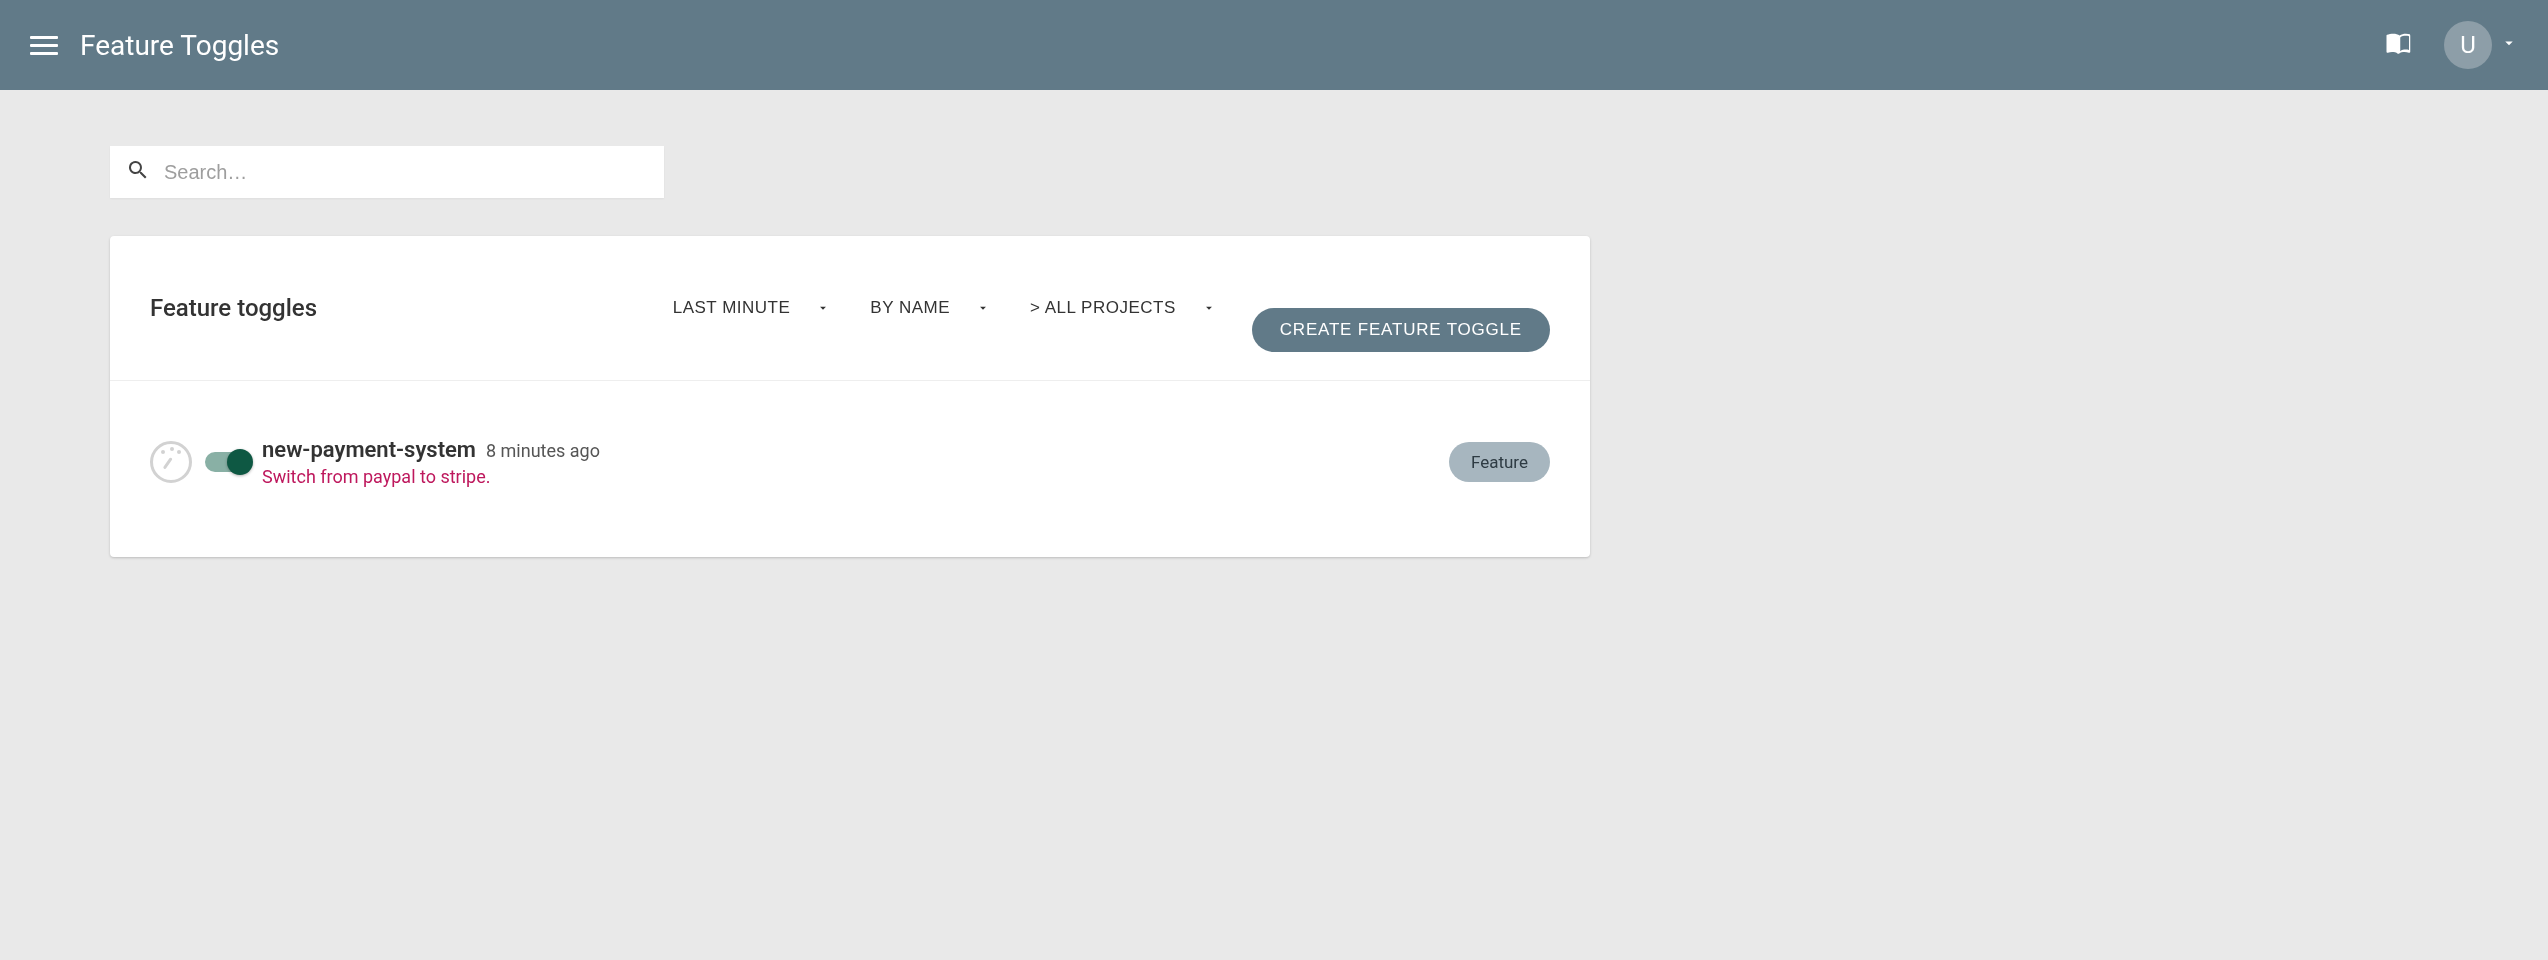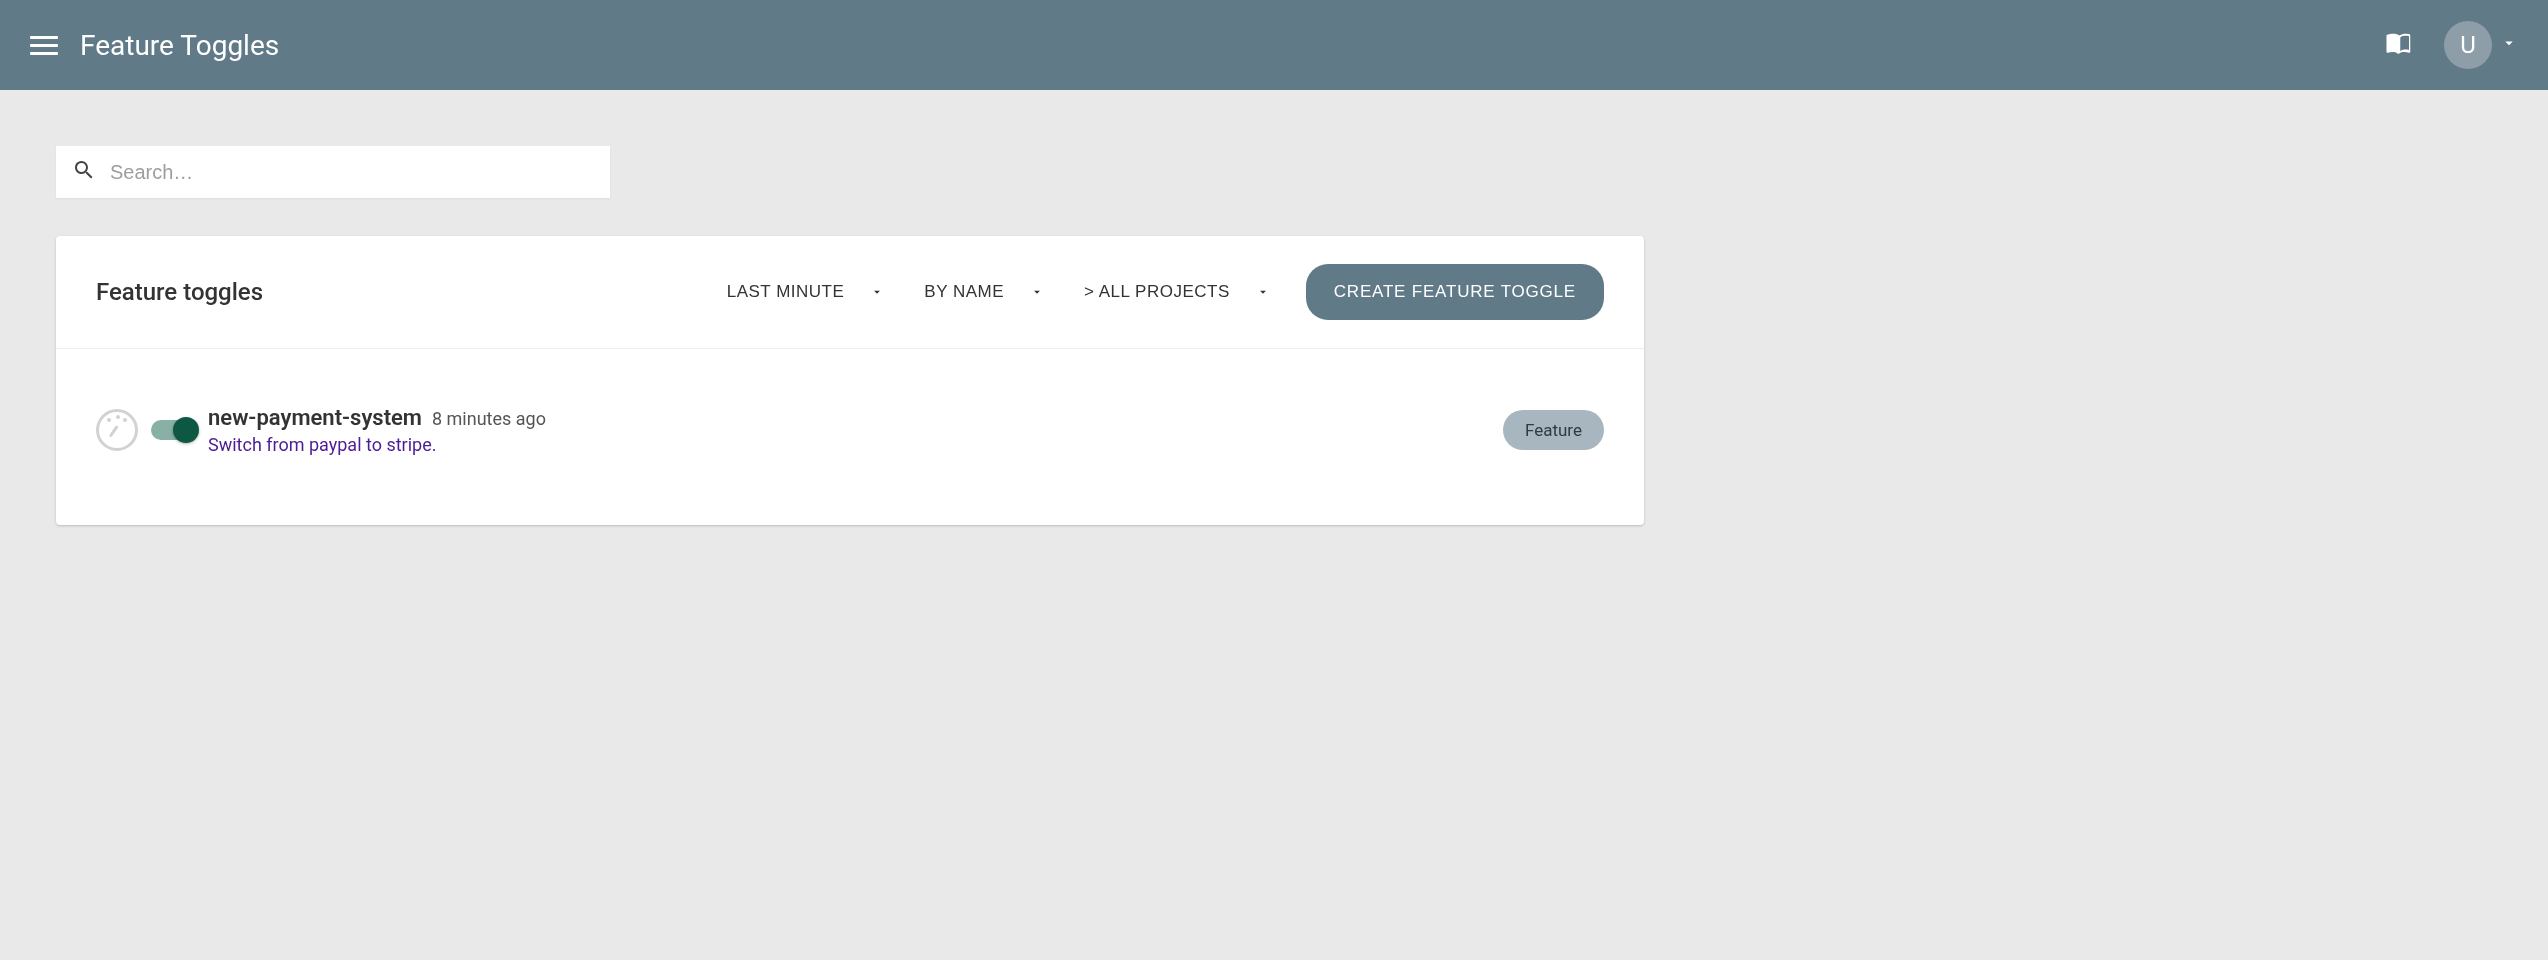--- a/index.html
+++ b/index.html
@@ -73,21 +73,21 @@
     justify-content: center;
     font-size: 24px;
     font-weight: 400;
   }
   .chevron-down svg {
     width: 18px;
     height: 18px;
     fill: #fff;
   }
   .content {
-    padding: 56px 56px;
+    padding: 56px 110px;
     max-width: 1700px;
   }
   .search-box {
     background: #fff;
     width: 554px;
     height: 52px;
     display: flex;
     align-items: center;
     padding: 0 16px;
     gap: 14px;
@@ -150,25 +150,26 @@
     width: 14px;
     height: 14px;
     fill: #333;
   }
   .create-btn {
     background: #617a88;
     color: #fff;
     border: none;
     border-radius: 22px;
     padding: 0 28px;
-    height: 56px;
+    height: 44px;
     font-size: 17px;
     font-weight: 500;
     letter-spacing: 0.8px;
     cursor: pointer;
+    margin-top: 44px;
   }
   .toggle-list {
     padding: 56px 40px 70px 40px;
   }
   .toggle-row {
     display: flex;
     align-items: center;
     justify-content: space-between;
   }
   .row-left {
@@ -242,21 +243,21 @@
     font-weight: 600;
     color: #333;
   }
   .toggle-time {
     font-size: 18px;
     color: #555;
     font-weight: 400;
   }
   .toggle-desc {
     font-size: 18px;
-    color: #4c1d95;
+    color: #be185d;
   }
   .badge {
     background: #a7b6bf;
     color: #2e3b43;
     border-radius: 20px;
     padding: 10px 22px;
     font-size: 17px;
     font-weight: 400;
   }
 </style>

